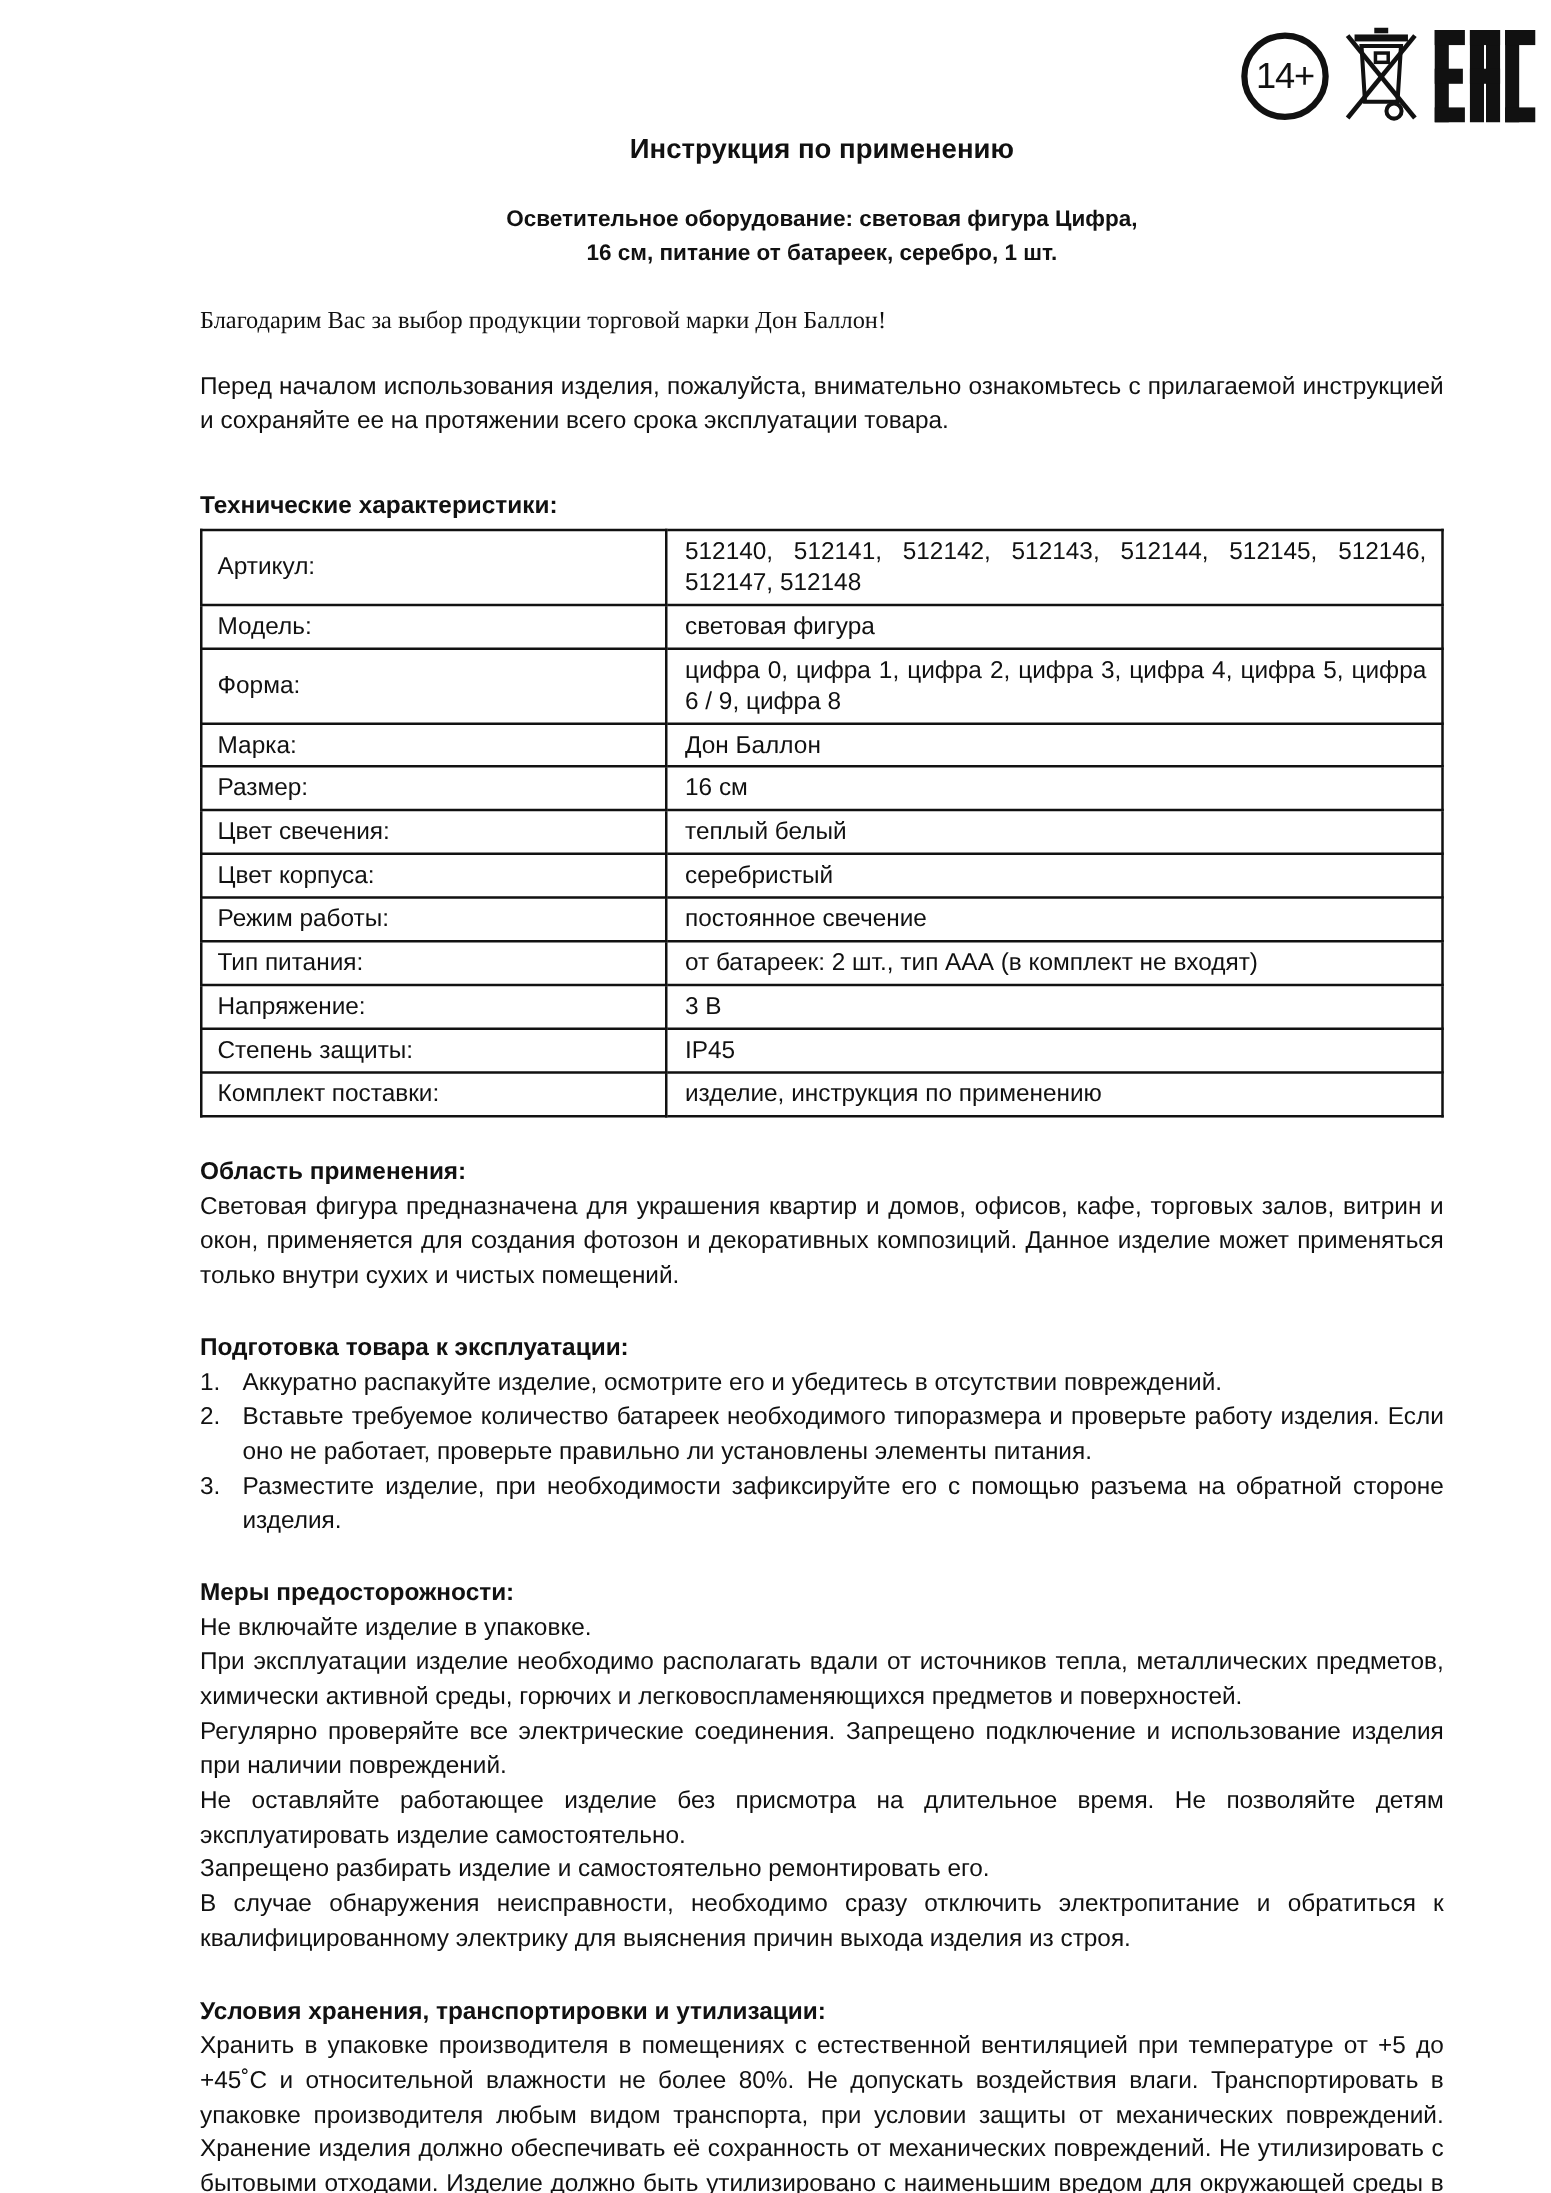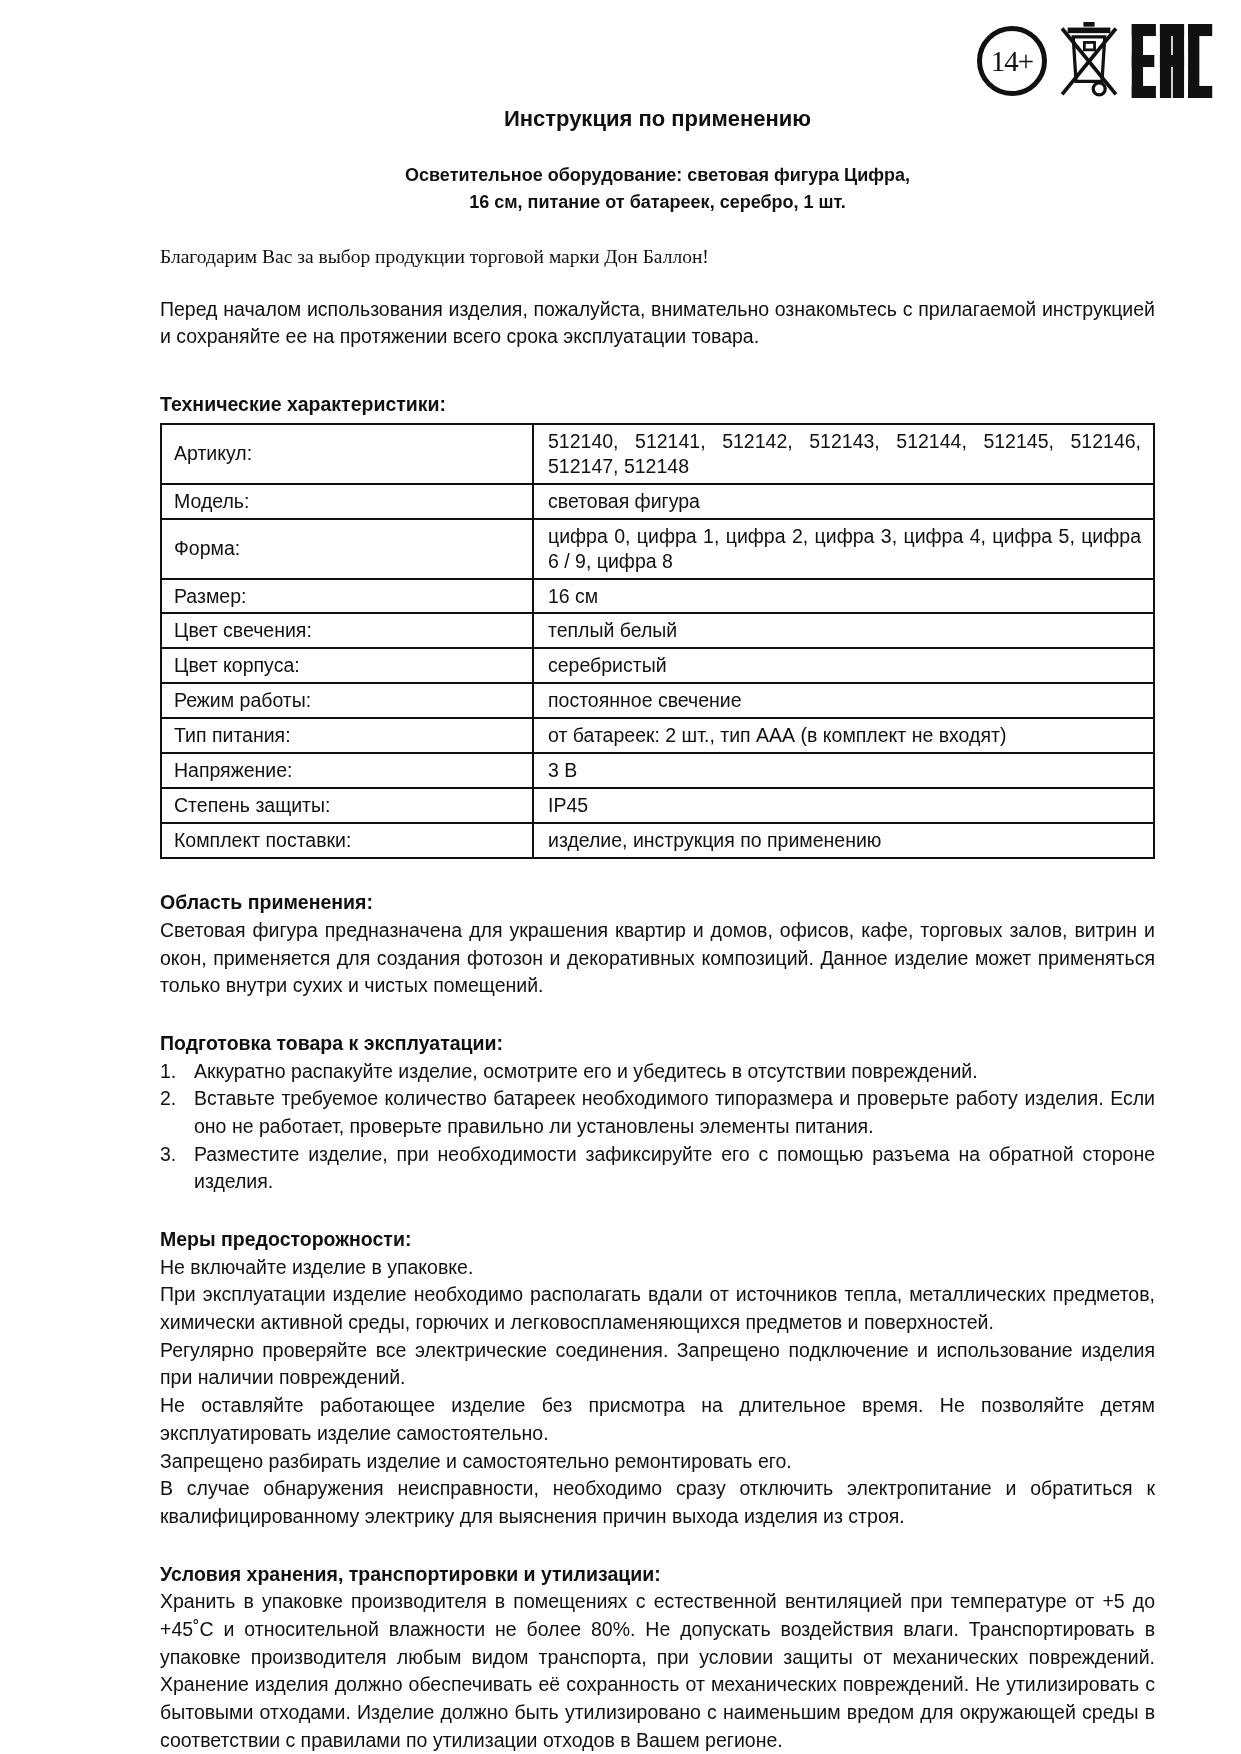--- a/index.html
+++ b/index.html
@@ -10,25 +10,24 @@
     color: #111111;
     position: relative;
   }
   .page { position: relative; width: 1241px; min-height: 1754px; overflow: hidden; }
   .content { padding: 0 86px 60px 160px; }
 
   
   .badges {
     position: absolute;
     top: 22px;
-    right: 28px;
+    right: 12px;
     display: flex;
     align-items: center;
     gap: 13px;
-    font-family: Liberation Serif, serif;
   }
   .age-circle {
     width: 60px; height: 60px;
     border: 5px solid #111;
     border-radius: 50%;
     display: flex; align-items: center; justify-content: center;
     font-size: 29px;
     letter-spacing: -1px;
     font-weight: 400;
   }
@@ -139,20 +138,24 @@
         </tr>
         <tr>
           <td class="lab">Модель:</td>
           <td class="val">световая фигура</td>
         </tr>
         <tr>
           <td class="lab">Форма:</td>
           <td class="val">цифра 0, цифра 1, цифра 2, цифра 3, цифра 4, цифра 5, цифра 6 / 9, цифра 8</td>
         </tr>
         <tr>
+          <td class="lab">Марка:</td>
+          <td class="val">Дон Баллон</td>
+        </tr>
+        <tr>
           <td class="lab">Размер:</td>
           <td class="val">16 см</td>
         </tr>
         <tr>
           <td class="lab">Цвет свечения:</td>
           <td class="val">теплый белый</td>
         </tr>
         <tr>
           <td class="lab">Цвет корпуса:</td>
           <td class="val">серебристый</td>

